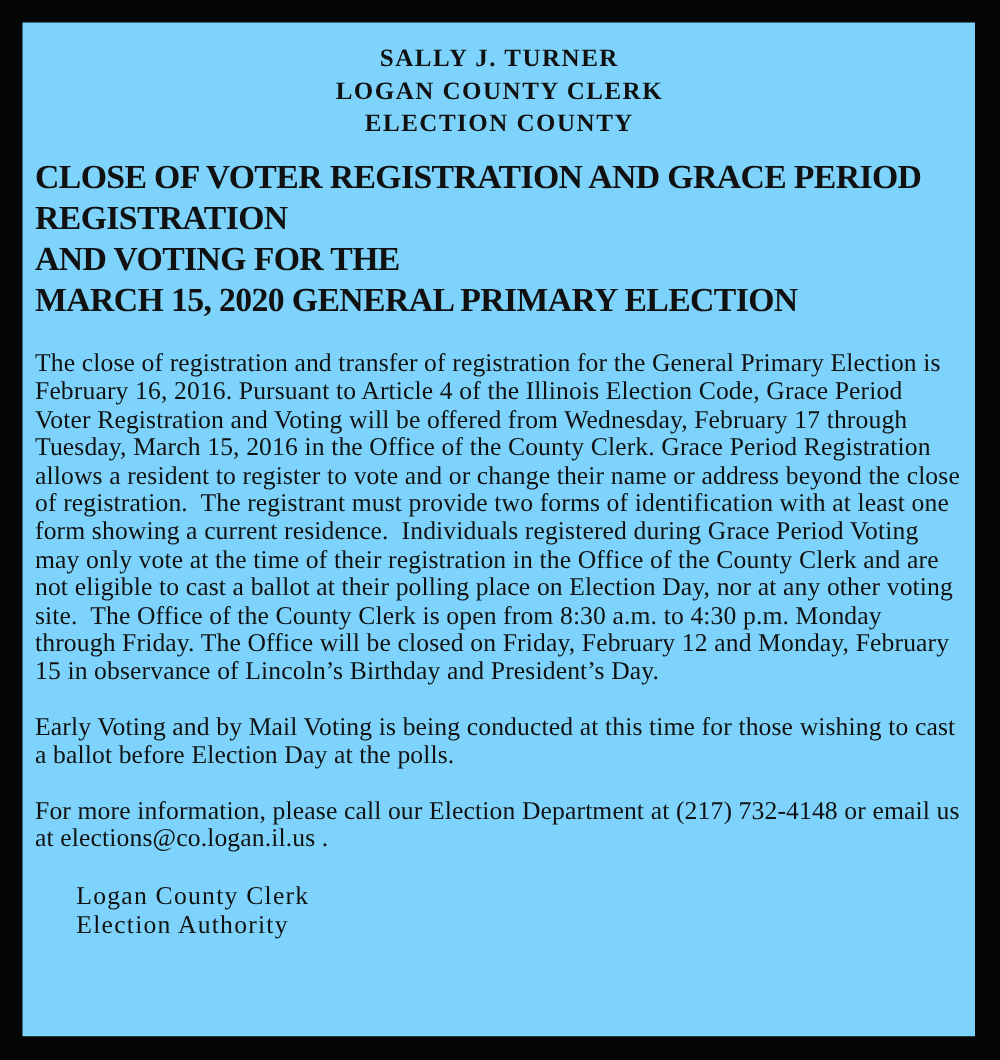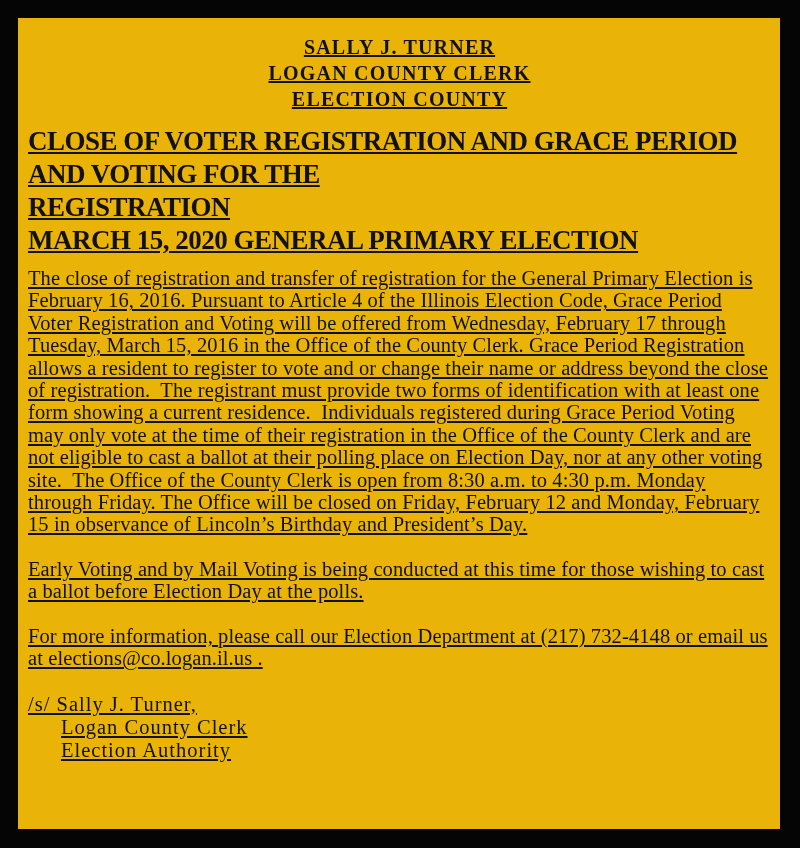--- a/index.html
+++ b/index.html
@@ -20,25 +20,24 @@
     width: 800px;
     height: 848px;
     background: #050505;
   }
   .page {
     position: absolute;
     left: 18px;
     top: 18px;
     width: 762px;
     height: 811px;
-    background: #eab308;
+    background: #7dd3fc;
     color: #111111;
     box-sizing: border-box;
     padding: 16px 9px 16px 10px;
-    text-decoration: underline;
   }
   .clerk-header {
     text-align: center;
     font-weight: bold;
     font-size: 20px;
     line-height: 26px;
     letter-spacing: 1.2px;
   }
   .notice-title {
     font-weight: bold;
@@ -49,21 +48,21 @@
   }
   .body-text {
     font-size: 20.5px;
     line-height: 22.4px;
     letter-spacing: 0.1px;
   }
   .para {
     margin: 22px 0 0 0;
   }
   .para-first {
-    margin-top: 10px;
+    margin-top: 23px;
   }
   .signature {
     margin-top: 23px;
     font-size: 20.5px;
     line-height: 23px;
     letter-spacing: 1px;
   }
   .signature .indented {
     padding-left: 33px;
   }
@@ -75,31 +74,30 @@
   <div class="page">
 
     <div class="clerk-header">
       <div>SALLY J. TURNER</div>
       <div>LOGAN COUNTY CLERK</div>
       <div>ELECTION COUNTY</div>
     </div>
 
     <div class="notice-title">
       <div>CLOSE OF VOTER REGISTRATION AND GRACE PERIOD</div>
+      <div>REGISTRATION</div>
       <div>AND VOTING FOR THE</div>
-      <div>REGISTRATION</div>
       <div>MARCH 15, 2020 GENERAL PRIMARY ELECTION</div>
     </div>
 
     <div class="body-text">
       <p class="para para-first">The close of registration and transfer of registration for the General Primary Election is February 16, 2016. Pursuant to Article 4 of the Illinois Election Code, Grace Period Voter Registration and Voting will be offered from Wednesday, February 17 through Tuesday, March 15, 2016 in the Office of the County Clerk. Grace Period Registration allows a resident to register to vote and or change their name or address beyond the close of registration.&nbsp; The registrant must provide two forms of identification with at least one form showing a current residence.&nbsp; Individuals registered during Grace Period Voting may only vote at the time of their registration in the Office of the County Clerk and are not eligible to cast a ballot at their polling place on Election Day, nor at any other voting site.&nbsp; The Office of the County Clerk is open from 8:30 a.m. to 4:30 p.m. Monday through Friday. The Office will be closed on Friday, February 12 and Monday, February 15 in observance of Lincoln’s Birthday and President’s Day.</p>
       <p class="para">Early Voting and by Mail Voting is being conducted at this time for those wishing to cast a ballot before Election Day at the polls.</p>
       <p class="para">For more information, please call our Election Department at (217) 732-4148 or email us at elections@co.logan.il.us .</p>
     </div>
 
     <div class="signature">
-      <div>/s/ Sally J. Turner,</div>
       <div class="indented">Logan County Clerk</div>
       <div class="indented">Election Authority</div>
     </div>
 
   </div>
 </div>
 
 </body></html>

